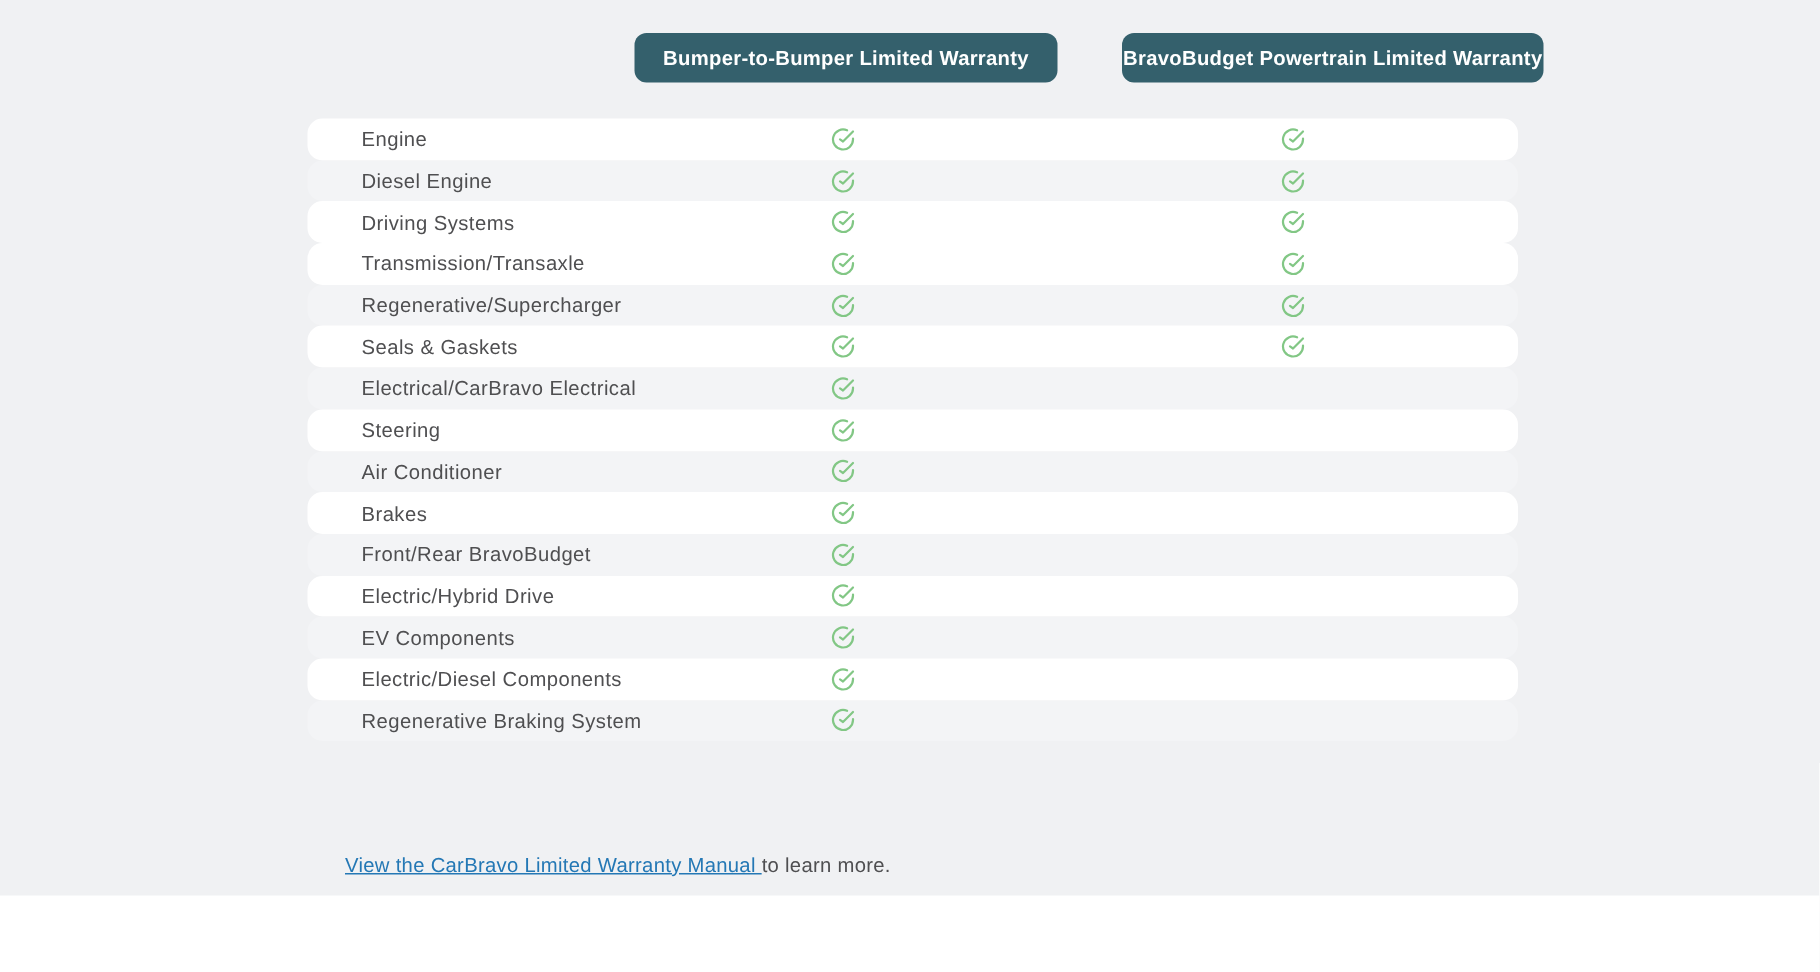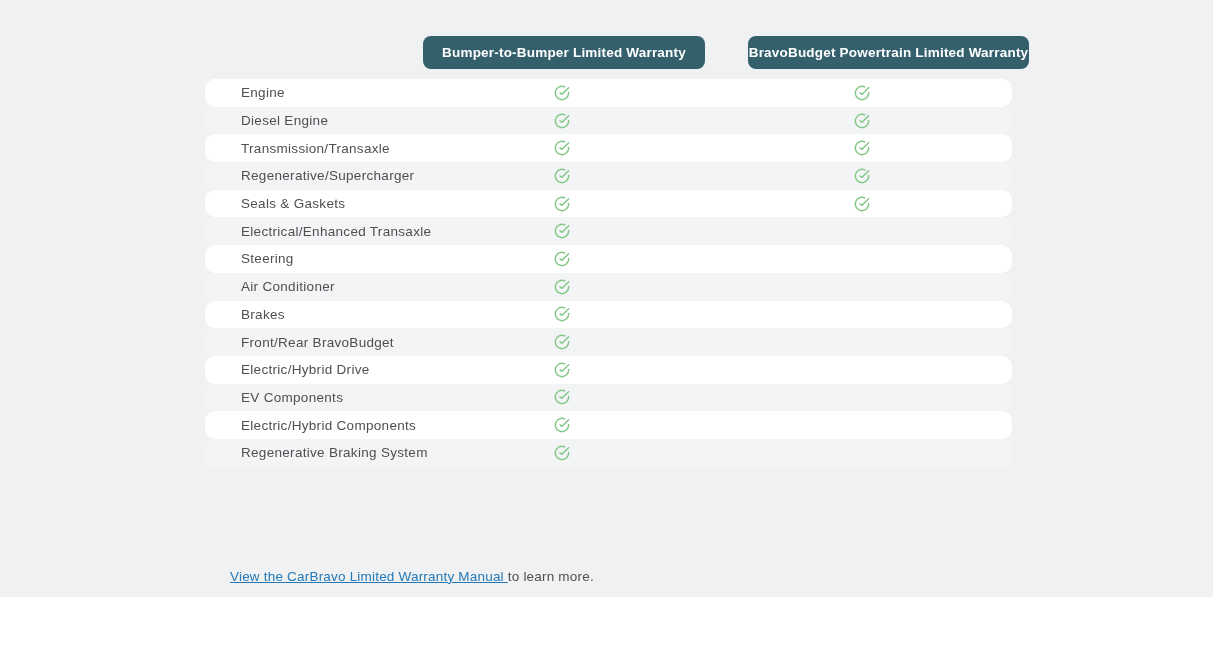--- a/index.html
+++ b/index.html
@@ -16,21 +16,21 @@
   }
   .gray-area {
     position: absolute;
     left: 0; top: 0;
     width: 1213px;
     height: 597px;
     background: var(--page-bg, #f0f1f3);
   }
   .col-btn {
     position: absolute;
-    top: 36px;
+    top: 22px;
     height: 33px;
     display: flex;
     align-items: center;
     justify-content: center;
     background: var(--button-bg, #34606c);
     color: #ffffff;
     font-weight: bold;
     font-size: 13.5px;
     letter-spacing: 0.2px;
     border: none;
@@ -122,20 +122,35 @@
       </svg>
     </span>
     <span class="check check-2">
       <svg viewBox="0 0 24 24" fill="none" stroke="currentColor" stroke-width="2.2" stroke-linecap="round" stroke-linejoin="round">
         <path d="M22 11.08V12a10 10 0 1 1-5.93-9.14"></path>
         <polyline points="22 4 12 14.01 9 11.92"></polyline>
       </svg>
     </span>
   </div>
 
+  <div class="row white">
+    <span class="row-label">Driving Systems</span>
+    <span class="check check-1">
+      <svg viewBox="0 0 24 24" fill="none" stroke="currentColor" stroke-width="2.2" stroke-linecap="round" stroke-linejoin="round">
+        <path d="M22 11.08V12a10 10 0 1 1-5.93-9.14"></path>
+        <polyline points="22 4 12 14.01 9 11.92"></polyline>
+      </svg>
+    </span>
+    <span class="check check-2">
+      <svg viewBox="0 0 24 24" fill="none" stroke="currentColor" stroke-width="2.2" stroke-linecap="round" stroke-linejoin="round">
+        <path d="M22 11.08V12a10 10 0 1 1-5.93-9.14"></path>
+        <polyline points="22 4 12 14.01 9 11.92"></polyline>
+      </svg>
+    </span>
+  </div>
 
 
   <div class="row white">
     <span class="row-label">Transmission/Transaxle</span>
     <span class="check check-1">
       <svg viewBox="0 0 24 24" fill="none" stroke="currentColor" stroke-width="2.2" stroke-linecap="round" stroke-linejoin="round">
         <path d="M22 11.08V12a10 10 0 1 1-5.93-9.14"></path>
         <polyline points="22 4 12 14.01 9 11.92"></polyline>
       </svg>
     </span>
@@ -173,21 +188,21 @@
     </span>
     <span class="check check-2">
       <svg viewBox="0 0 24 24" fill="none" stroke="currentColor" stroke-width="2.2" stroke-linecap="round" stroke-linejoin="round">
         <path d="M22 11.08V12a10 10 0 1 1-5.93-9.14"></path>
         <polyline points="22 4 12 14.01 9 11.92"></polyline>
       </svg>
     </span>
   </div>
 
   <div class="row">
-    <span class="row-label">Electrical/Enhanced Transaxle</span>
+    <span class="row-label">Electrical/CarBravo Electrical</span>
     <span class="check check-1">
       <svg viewBox="0 0 24 24" fill="none" stroke="currentColor" stroke-width="2.2" stroke-linecap="round" stroke-linejoin="round">
         <path d="M22 11.08V12a10 10 0 1 1-5.93-9.14"></path>
         <polyline points="22 4 12 14.01 9 11.92"></polyline>
       </svg>
     </span>
 
   </div>
 
   <div class="row white">
@@ -250,21 +265,21 @@
     <span class="check check-1">
       <svg viewBox="0 0 24 24" fill="none" stroke="currentColor" stroke-width="2.2" stroke-linecap="round" stroke-linejoin="round">
         <path d="M22 11.08V12a10 10 0 1 1-5.93-9.14"></path>
         <polyline points="22 4 12 14.01 9 11.92"></polyline>
       </svg>
     </span>
 
   </div>
 
   <div class="row white">
-    <span class="row-label">Electric/Hybrid Components</span>
+    <span class="row-label">Electric/Diesel Components</span>
     <span class="check check-1">
       <svg viewBox="0 0 24 24" fill="none" stroke="currentColor" stroke-width="2.2" stroke-linecap="round" stroke-linejoin="round">
         <path d="M22 11.08V12a10 10 0 1 1-5.93-9.14"></path>
         <polyline points="22 4 12 14.01 9 11.92"></polyline>
       </svg>
     </span>
 
   </div>
 
   <div class="row">

